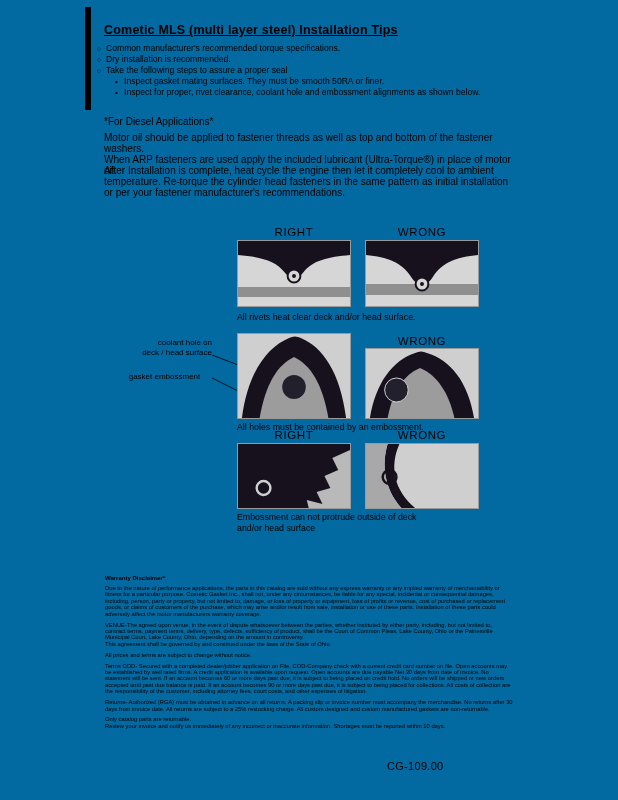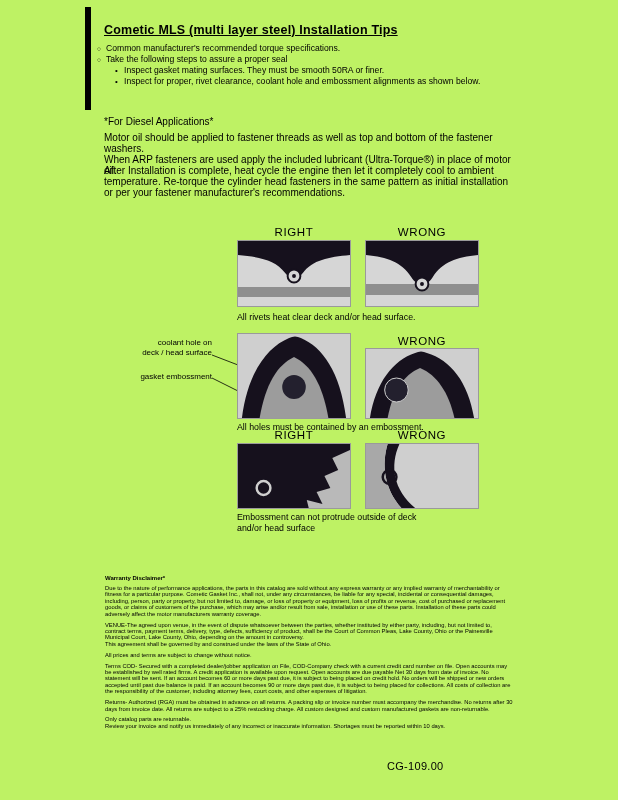--- a/index.html
+++ b/index.html
@@ -1,16 +1,16 @@
 <!DOCTYPE html>
 <html><head>
 <meta charset="utf-8">
 <style>
   html,body{margin:0;padding:0;background:#fff;}
-  .page{position:relative;width:618px;height:800px;background:#bef264;
+  .page{position:relative;width:618px;height:800px;background:#0369a1;
         font-family:"Liberation Sans",sans-serif;color:#000;overflow:hidden;}
   .abs{position:absolute;}
   .pre{white-space:pre-line;}
 
   .edge-strip{left:85px;top:7px;width:6px;height:103px;background:#000;}
 
   .doc-title{left:104px;top:23px;font-size:12.5px;font-weight:bold;
              text-decoration:underline;letter-spacing:.2px;}
 
   .bullets{left:97px;top:43px;width:470px;font-size:8.6px;line-height:11px;}
@@ -47,20 +47,24 @@
 
   <div class="abs doc-title">Cometic MLS (multi layer steel) Installation Tips</div>
 
   <div class="abs bullets">
     <div class="bullet-row">
       <span class="marker">○</span>
       <span>Common manufacturer's recommended torque specifications.</span>
     </div>
     <div class="bullet-row">
       <span class="marker">○</span>
+      <span>Dry installation is recommended.</span>
+    </div>
+    <div class="bullet-row">
+      <span class="marker">○</span>
       <span>Take the following steps to assure a proper seal</span>
     </div>
     <div class="bullet-row sub">
       <span class="marker">•</span>
       <span>Inspect gasket mating surfaces.  They must be smooth 50RA or finer.</span>
     </div>
     <div class="bullet-row sub">
       <span class="marker">•</span>
       <span>Inspect for proper, rivet clearance, coolant hole and embossment alignments as shown below.</span>
     </div>
@@ -91,21 +95,21 @@
       <rect y="43" width="114" height="11" fill="#8f8f8f"></rect>
       <path d="M0,0 H114 V14 C92,16 78,21 68,36 C62,46 52,46 46,36 C36,21 22,16 0,14 Z" fill="#16111d"></path>
       <circle cx="57" cy="43" r="6.5" fill="#d6d6d6" stroke="#16111d" stroke-width="2"></circle>
       <circle cx="57" cy="43" r="2" fill="#16111d"></circle>
     </svg>
   </div>
   <div class="abs caption" style="top:312px;">All rivets heat clear deck and/or head surface.</div>
 
   <div class="abs annot pre" style="left:117px;top:338px;">coolant hole on
 deck / head surface</div>
-  <div class="abs annot" style="left:117px;top:372px;">gasket embossment</div>
+  <div class="abs annot" style="left:117px;top:372px;text-align:center;">gasket embossment</div>
 
   <svg class="abs" style="left:210px;top:345px;" width="86" height="62">
     <line x1="2" y1="10" x2="80" y2="40" stroke="#000" stroke-width="0.8"></line>
     <line x1="2" y1="33" x2="42" y2="53" stroke="#000" stroke-width="0.8"></line>
   </svg>
 
   <div class="abs rw-label" style="left:365px;top:335px;">WRONG</div>
 
   <div class="abs fig" style="left:237px;top:333px;height:86px;">
     <svg viewBox="0 0 114 84" preserveAspectRatio="none">

